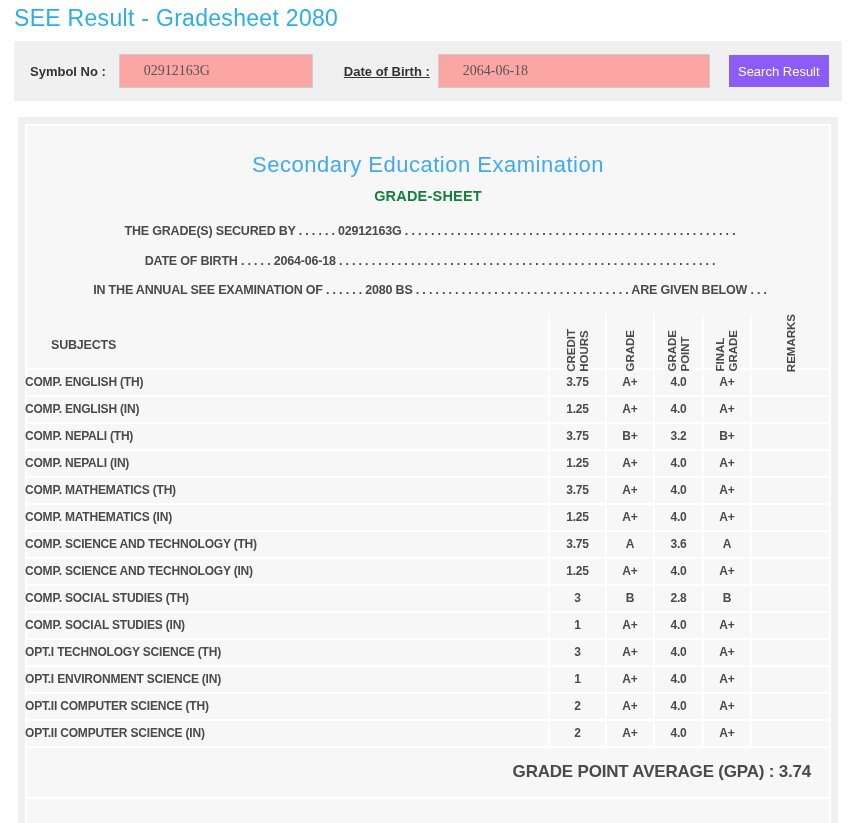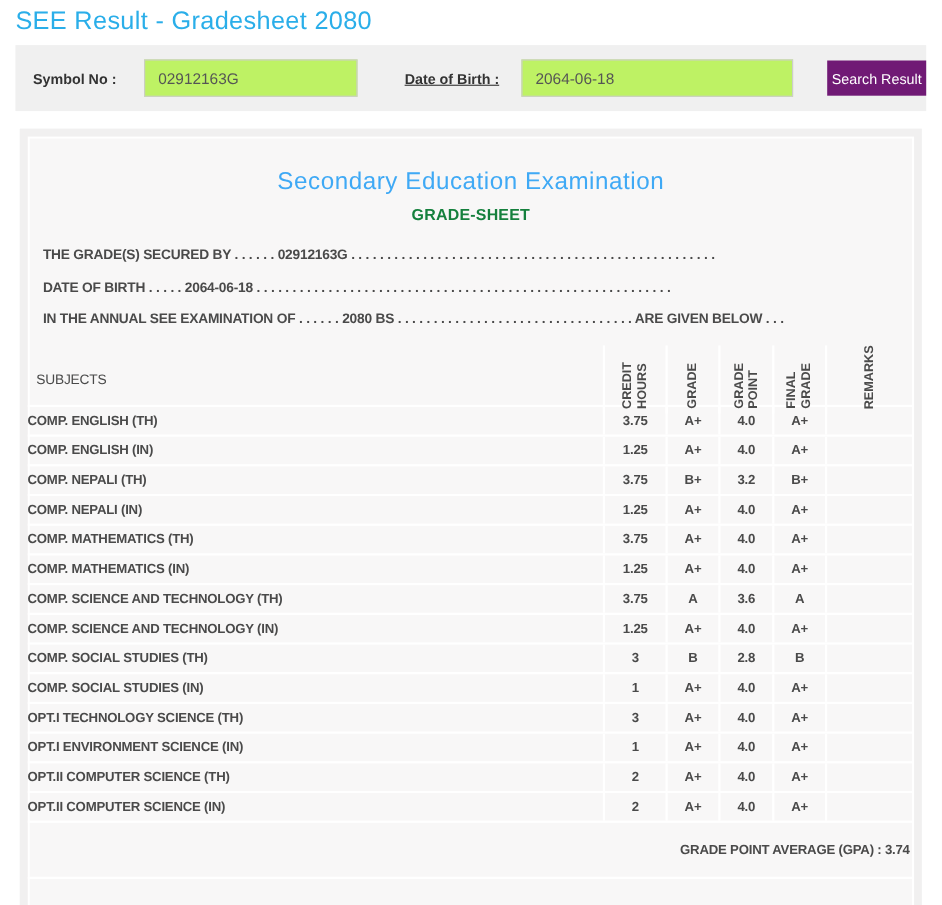--- a/index.html
+++ b/index.html
@@ -15,46 +15,45 @@
   }
 
   .search-bar {
     margin: 9px 14px 0 14px;
     width: 828px;
     height: 60px;
     background: #f0f0f0;
     display: flex;
     align-items: center;
     padding-left: 16px;
-    gap: 12px;
   }
   .form-label {
     font-size: 13px;
     font-weight: 700;
     color: #333;
     white-space: nowrap;
   }
   .txt-input {
     height: 34px;
     border: 1px solid #ccc;
-    background: #bef264;
-    padding: 0 12px;
+    background: #fca5a5;
+    padding: 0 24px;
     font-size: 14px;
     color: #555;
-    font-family: Liberation Sans, sans-serif;
+    font-family: Liberation Serif, serif;
     outline: none;
   }
   .symbol-input { width: 194px; margin-left: 13px; }
   .dob-label { margin-left: 31px; text-decoration: underline; }
   .dob-input { width: 272px; margin-left: 8px; }
   .search-btn {
     margin-left: 19px;
     width: 100px;
     height: 32px;
-    background: #701a75;
+    background: #8b5cf6;
     color: #fff;
     border: none;
     font-size: 13px;
     font-family: "Liberation Sans", sans-serif;
     cursor: pointer;
   }
 
   .panel {
     margin: 16px 18px 0 18px;
     width: 820px;
@@ -89,34 +88,35 @@
 
   .info-lines { margin: 13px 10px 0 14px; }
   .info-line {
     height: 29.5px;
     line-height: 29.5px;
     font-size: 12.5px;
     font-weight: 700;
     color: #4a4a4a;
     white-space: nowrap;
     overflow: hidden;
+    text-align: center;
   }
 
   .grade-table { margin-top: 8px; }
   .t-head, .t-row {
     display: grid;
     grid-template-columns: 1fr 57px 48px 49px 48px 81px;
   }
   .t-head { height: 54px; }
   .t-head-subjects {
     display: flex;
     align-items: center;
-    padding-left: 8px;
+    padding-left: 26px;
     font-size: 12.5px;
-    font-weight: 400;
+    font-weight: 700;
     color: #4a4a4a;
   }
   .t-head-cell {
     display: flex;
     justify-content: center;
     align-items: flex-end;
     padding-bottom: 4px;
     border-left: 2px solid #fff;
     overflow: visible;
   }
@@ -148,22 +148,22 @@
     font-weight: 700;
     color: #4a4a4a;
   }
 
   .gpa-row {
     border-top: 2px solid #fff;
     height: 51px;
     display: flex;
     align-items: center;
     justify-content: flex-end;
-    padding-right: 4px;
-    font-size: 12px;
+    padding-right: 20px;
+    font-size: 17px;
     font-weight: 700;
     color: #4a4a4a;
   }
   .bottom-stub {
     border-top: 2px solid #fff;
     height: 60px;
   }
 </style>
 </head>
 <body>

